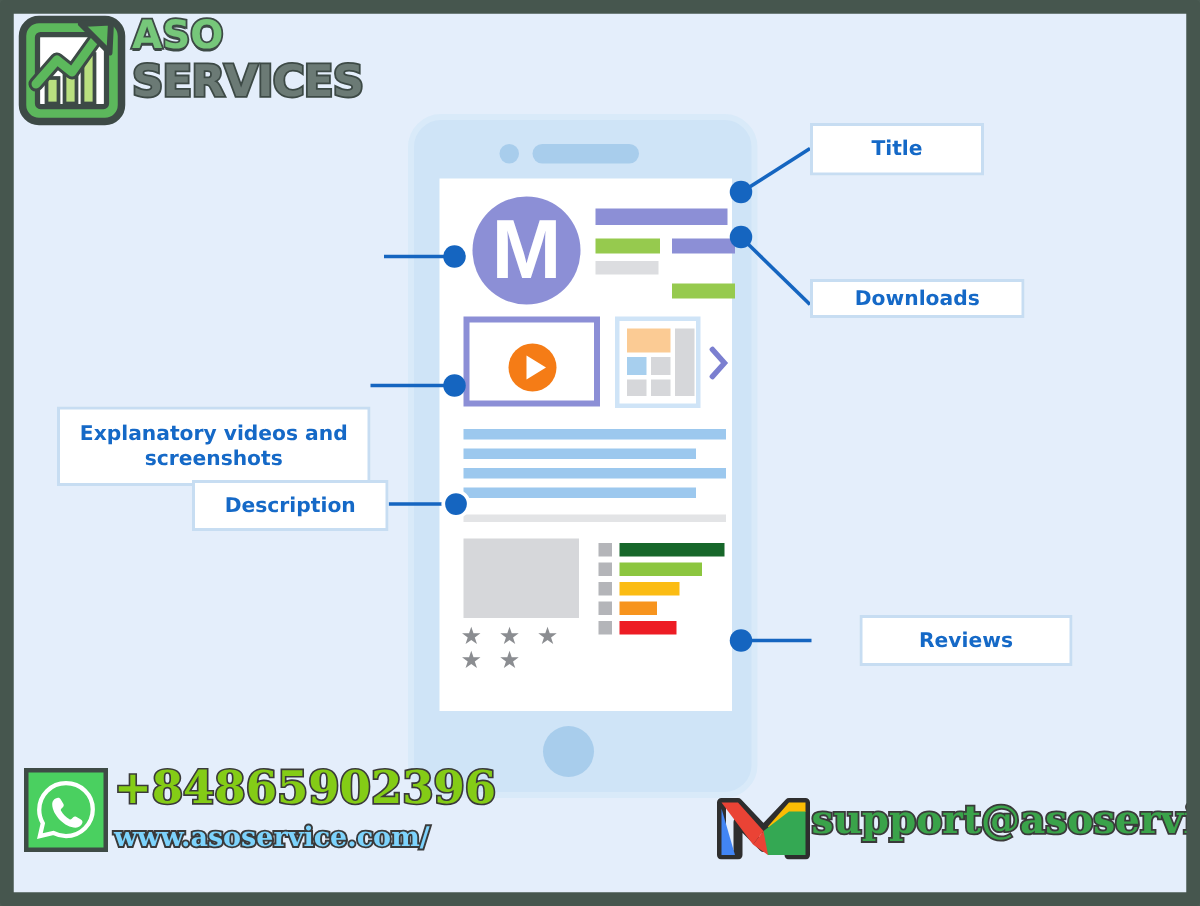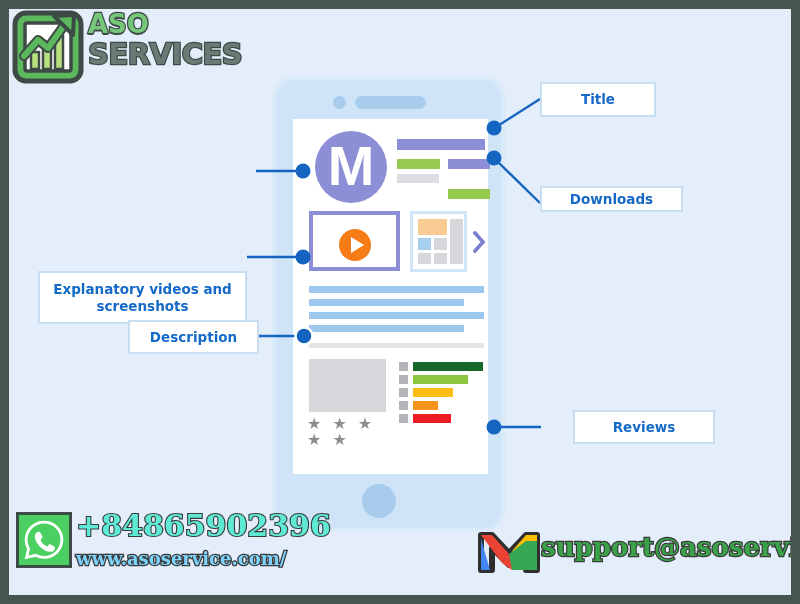--- a/index.html
+++ b/index.html
@@ -318,21 +318,21 @@
     background: #4ad060;
     border: 3px solid #3e4b46;
     box-sizing: border-box;
     z-index: 22;
   }
   #phone-number {
     position: absolute;
     left: 76px; top: 508px;
     font-size: 30px;
     font-weight: bold;
-    color: #5eead4;
+    color: #84cc16;
     -webkit-text-stroke: 2.2px #3a3a3a;
     paint-order: stroke fill;
     font-family: "DejaVu Serif", serif;
     z-index: 22;
     white-space: nowrap;
   }
   #website {
     position: absolute;
     left: 76px; top: 548px;
     font-size: 18px;

